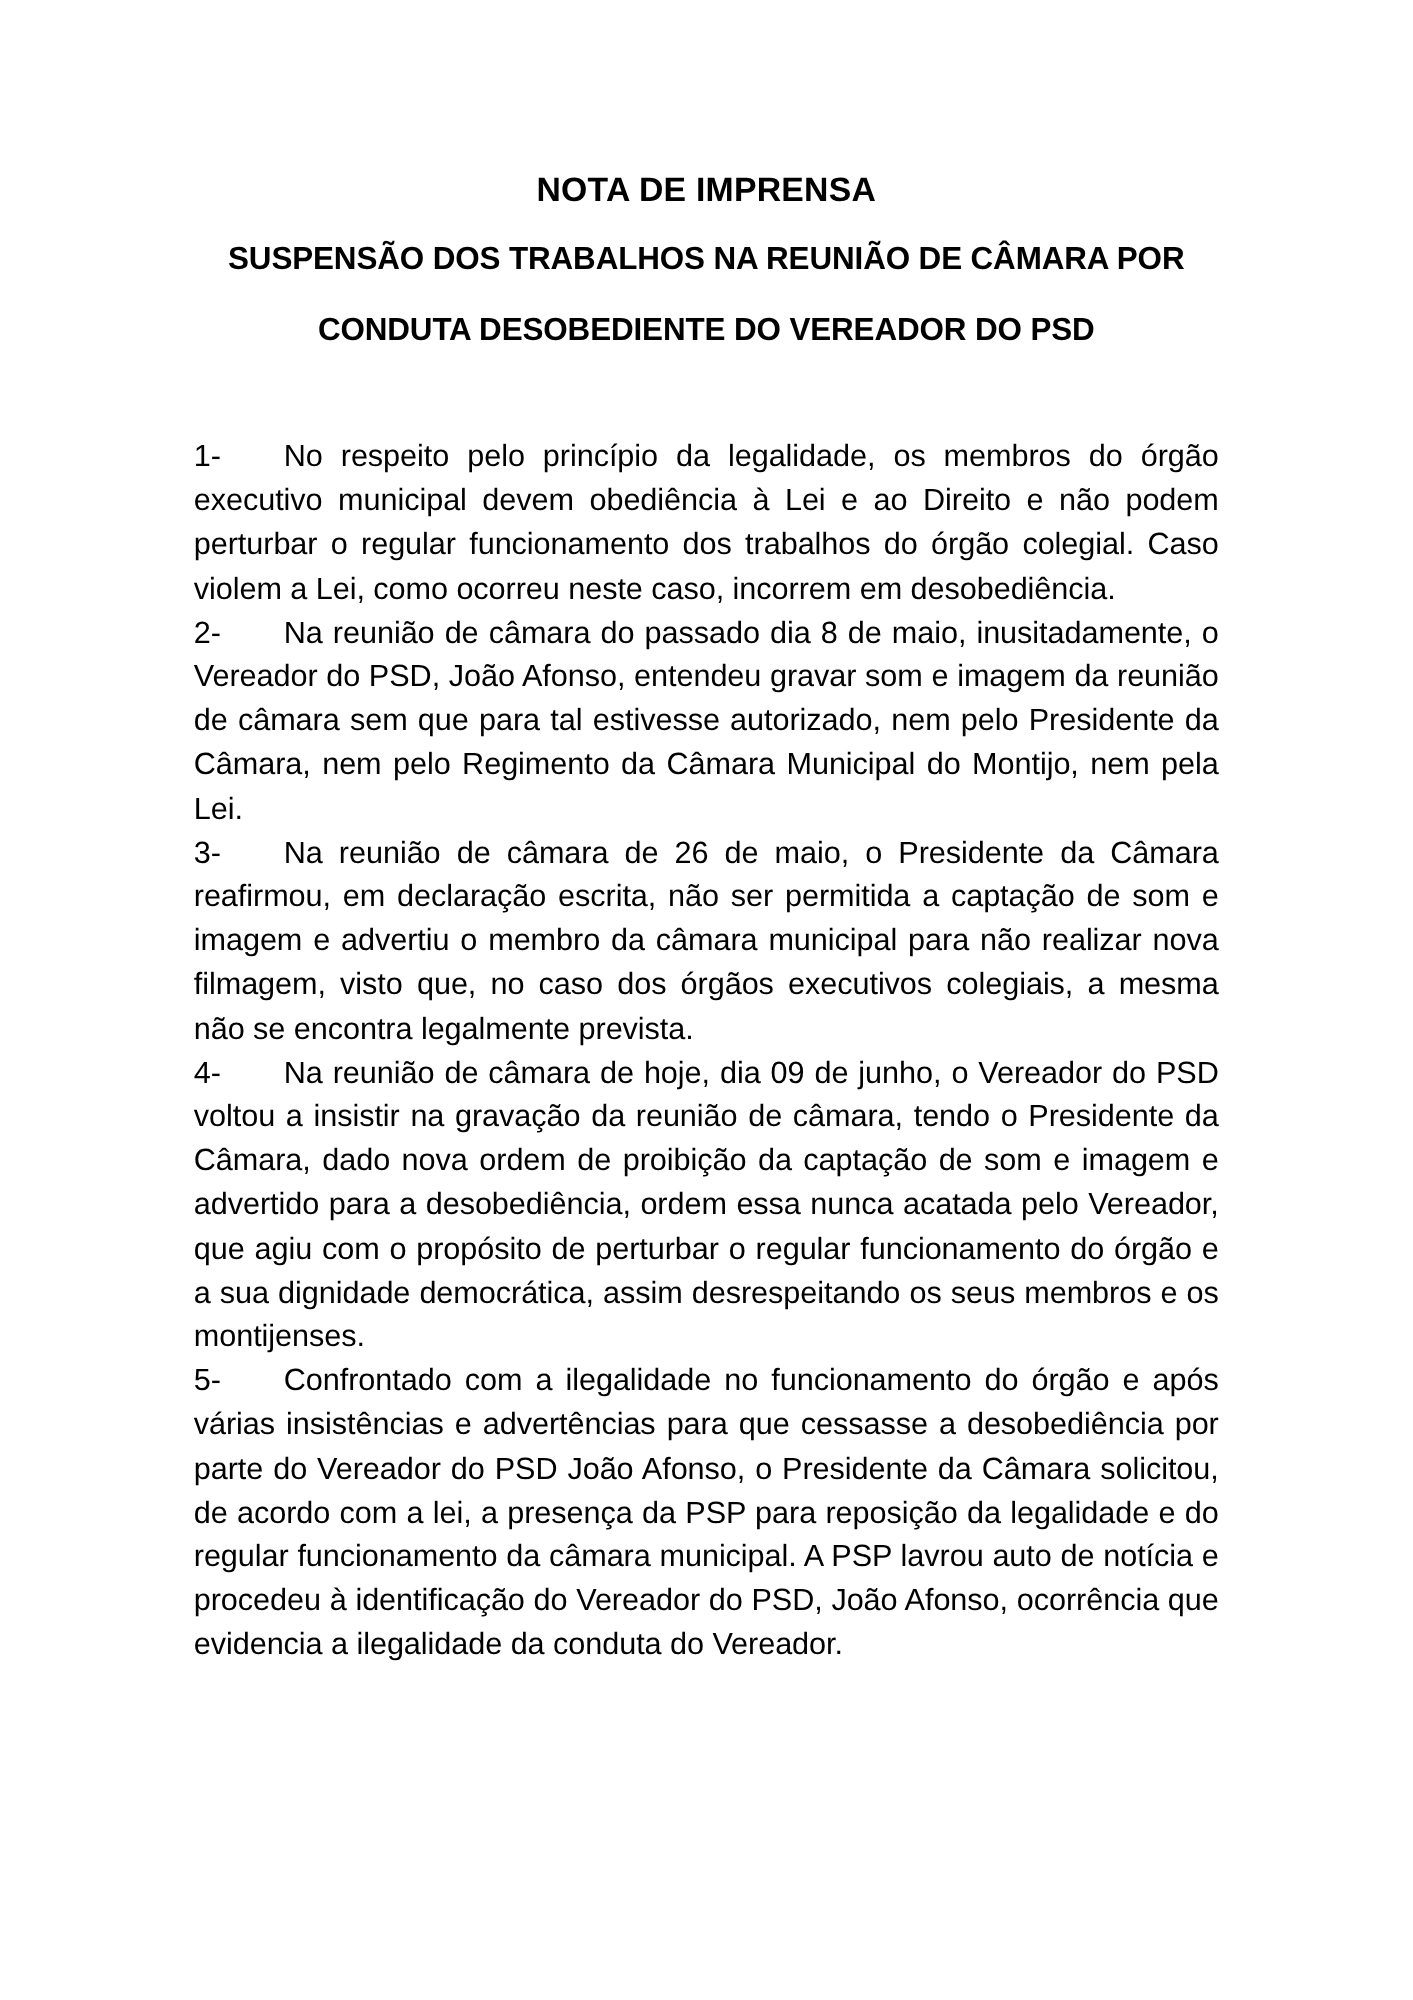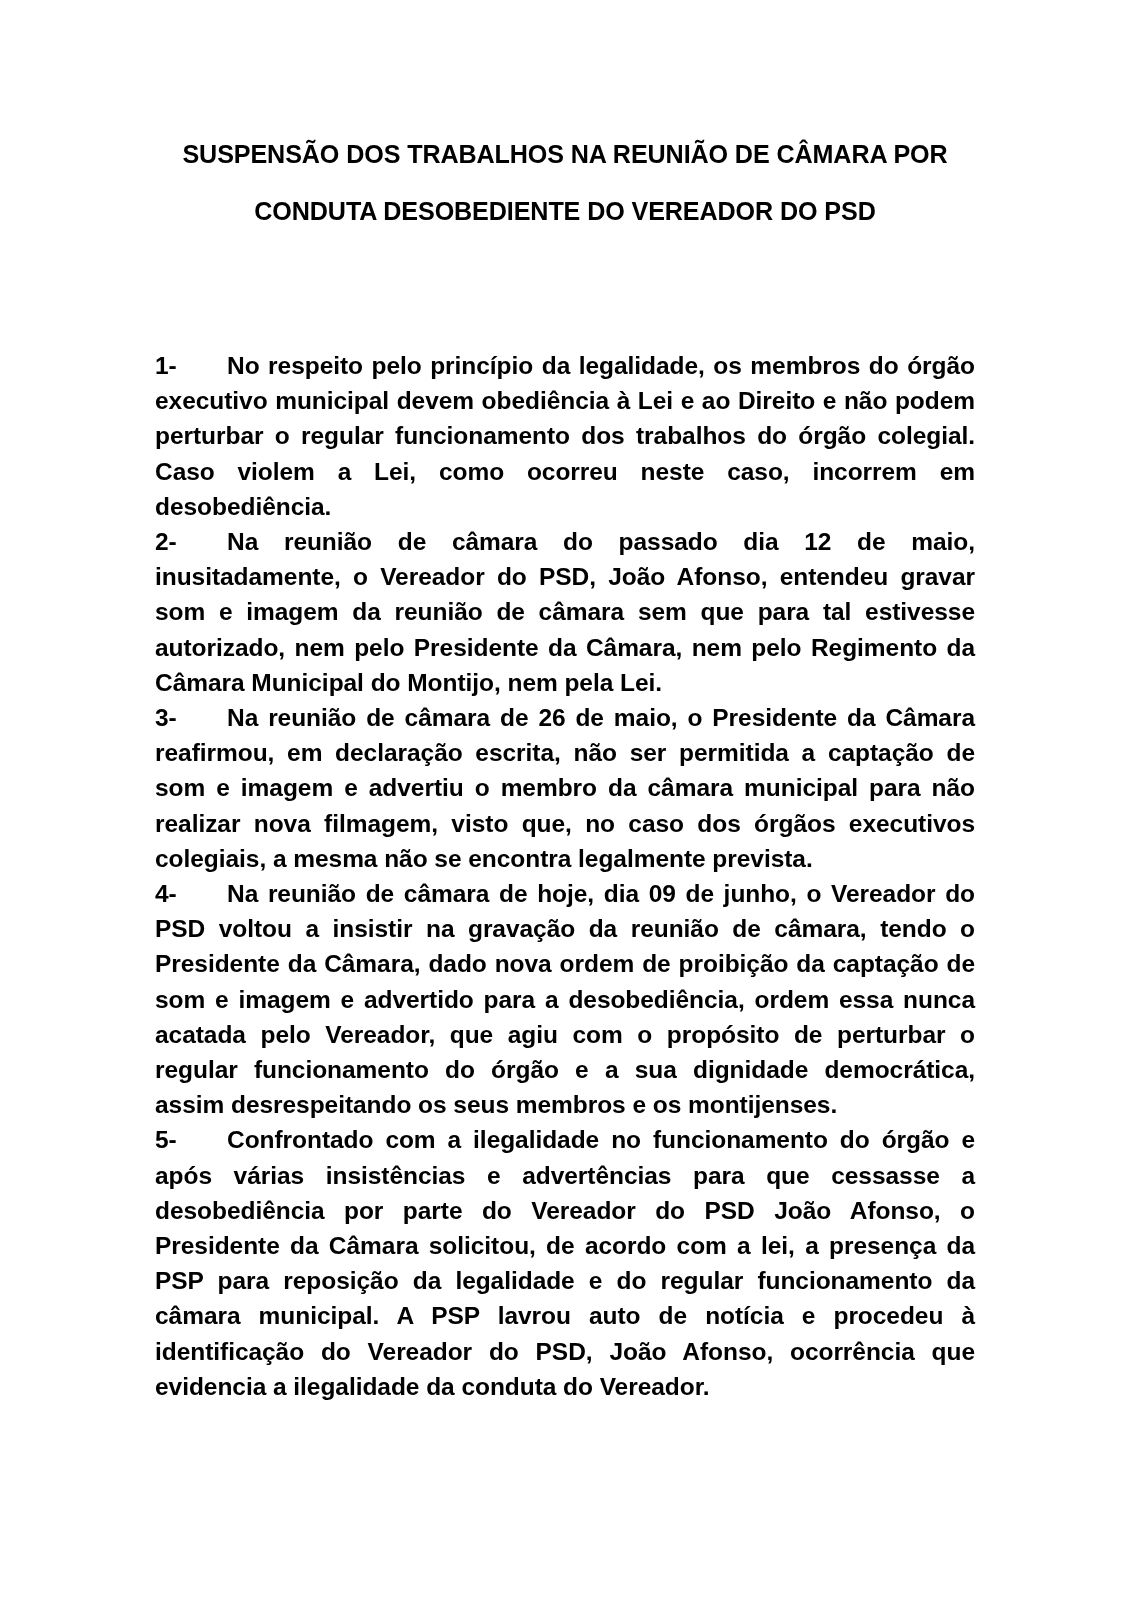--- a/index.html
+++ b/index.html
@@ -54,21 +54,20 @@
     transform: scaleX(0.985);
     transform-origin: center center;
   }
 
   
   .body-block {
     position: absolute;
     left: 155px;
     top: 348px;
     width: 820px;
-    font-weight: bold;
   }
 
   .para {
     margin: 0;
     font-size: 24.5px;
     line-height: 35.2px;
     text-align: justify;
     text-justify: inter-word;
     letter-spacing: -0.05px;
     word-spacing: 0px;
@@ -85,32 +84,33 @@
   .para-clip {
     overflow: hidden;
   }
 </style>
 </head>
 <body>
 
 <div class="page">
 
   <div class="heading-block">
+    <h1 class="doc-title">NOTA DE IMPRENSA</h1>
     <h2 class="doc-subtitle">SUSPENSÃO DOS TRABALHOS NA REUNIÃO DE CÂMARA POR</h2>
     <h2 class="doc-subtitle">CONDUTA DESOBEDIENTE DO VEREADOR DO PSD</h2>
   </div>
 
   <div class="body-block">
 
     <p class="para">
       <span class="num">1-</span><span class="txt">No respeito pelo princípio da legalidade, os membros do órgão executivo municipal devem obediência à Lei e ao Direito e não podem perturbar o regular funcionamento dos trabalhos do órgão colegial. Caso violem a Lei, como ocorreu neste caso, incorrem em desobediência.</span>
     </p>
 
     <p class="para">
-      <span class="num">2-</span><span class="txt">Na reunião de câmara do passado dia 12 de maio, inusitadamente, o Vereador do PSD, João Afonso, entendeu gravar som e imagem da reunião de câmara sem que para tal estivesse autorizado, nem pelo Presidente da Câmara, nem pelo Regimento da Câmara Municipal do Montijo, nem pela Lei.</span>
+      <span class="num">2-</span><span class="txt">Na reunião de câmara do passado dia 8 de maio, inusitadamente, o Vereador do PSD, João Afonso, entendeu gravar som e imagem da reunião de câmara sem que para tal estivesse autorizado, nem pelo Presidente da Câmara, nem pelo Regimento da Câmara Municipal do Montijo, nem pela Lei.</span>
     </p>
 
     <p class="para">
       <span class="num">3-</span><span class="txt">Na reunião de câmara de 26 de maio, o Presidente da Câmara reafirmou, em declaração escrita, não ser permitida a captação de som e imagem e advertiu o membro da câmara municipal para não realizar nova filmagem, visto que, no caso dos órgãos executivos colegiais, a mesma não se encontra legalmente prevista.</span>
     </p>
 
     <p class="para">
       <span class="num">4-</span><span class="txt">Na reunião de câmara de hoje, dia 09 de junho, o Vereador do PSD voltou a insistir na gravação da reunião de câmara, tendo o Presidente da Câmara, dado nova ordem de proibição da captação de som e imagem e advertido para a desobediência, ordem essa nunca acatada pelo Vereador, que agiu com o propósito de perturbar o regular funcionamento do órgão e a sua dignidade democrática, assim desrespeitando os seus membros e os montijenses.</span>
     </p>
 

